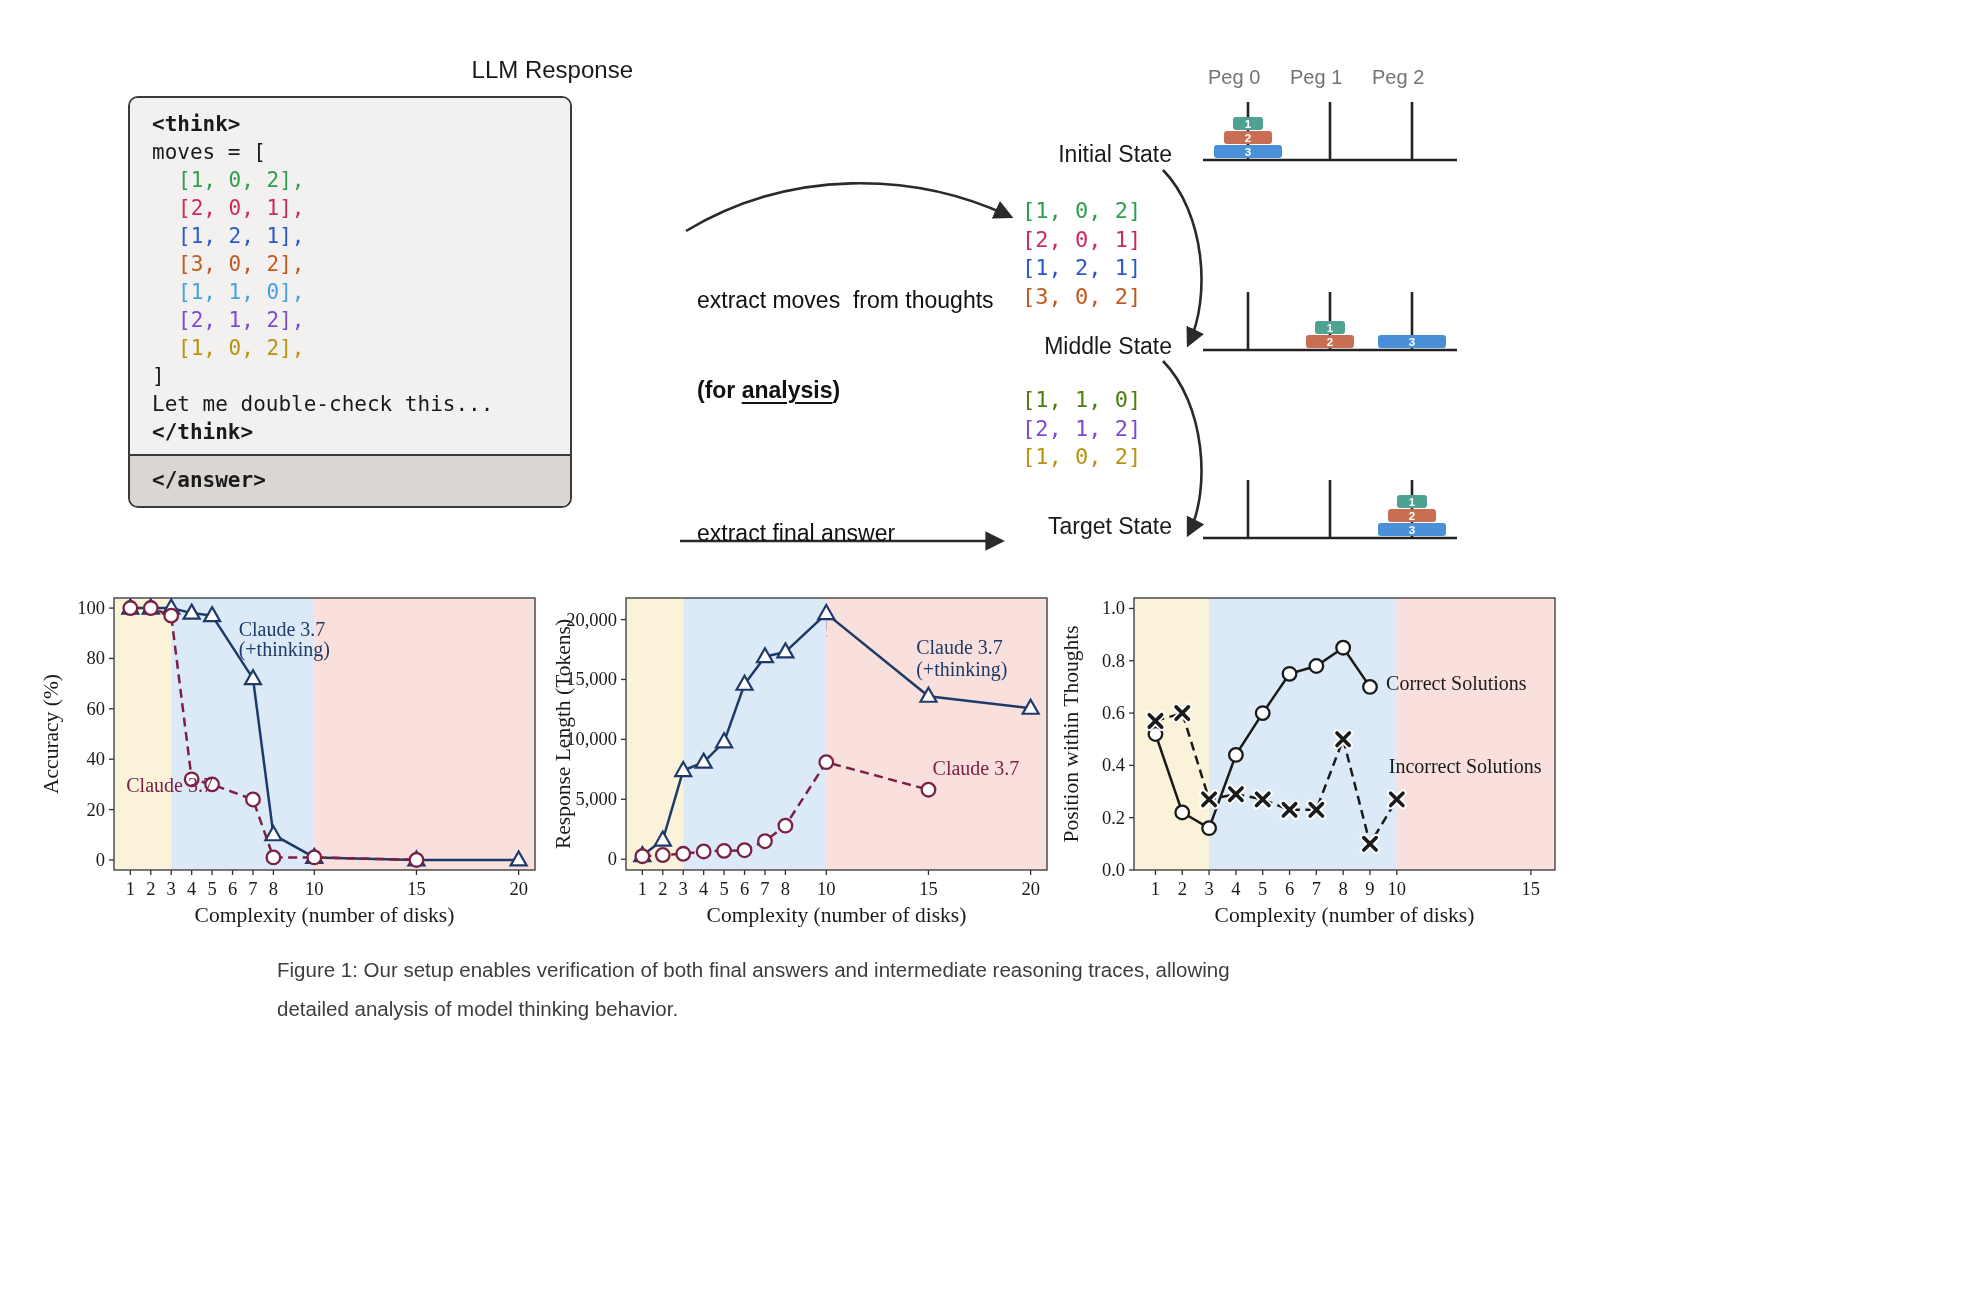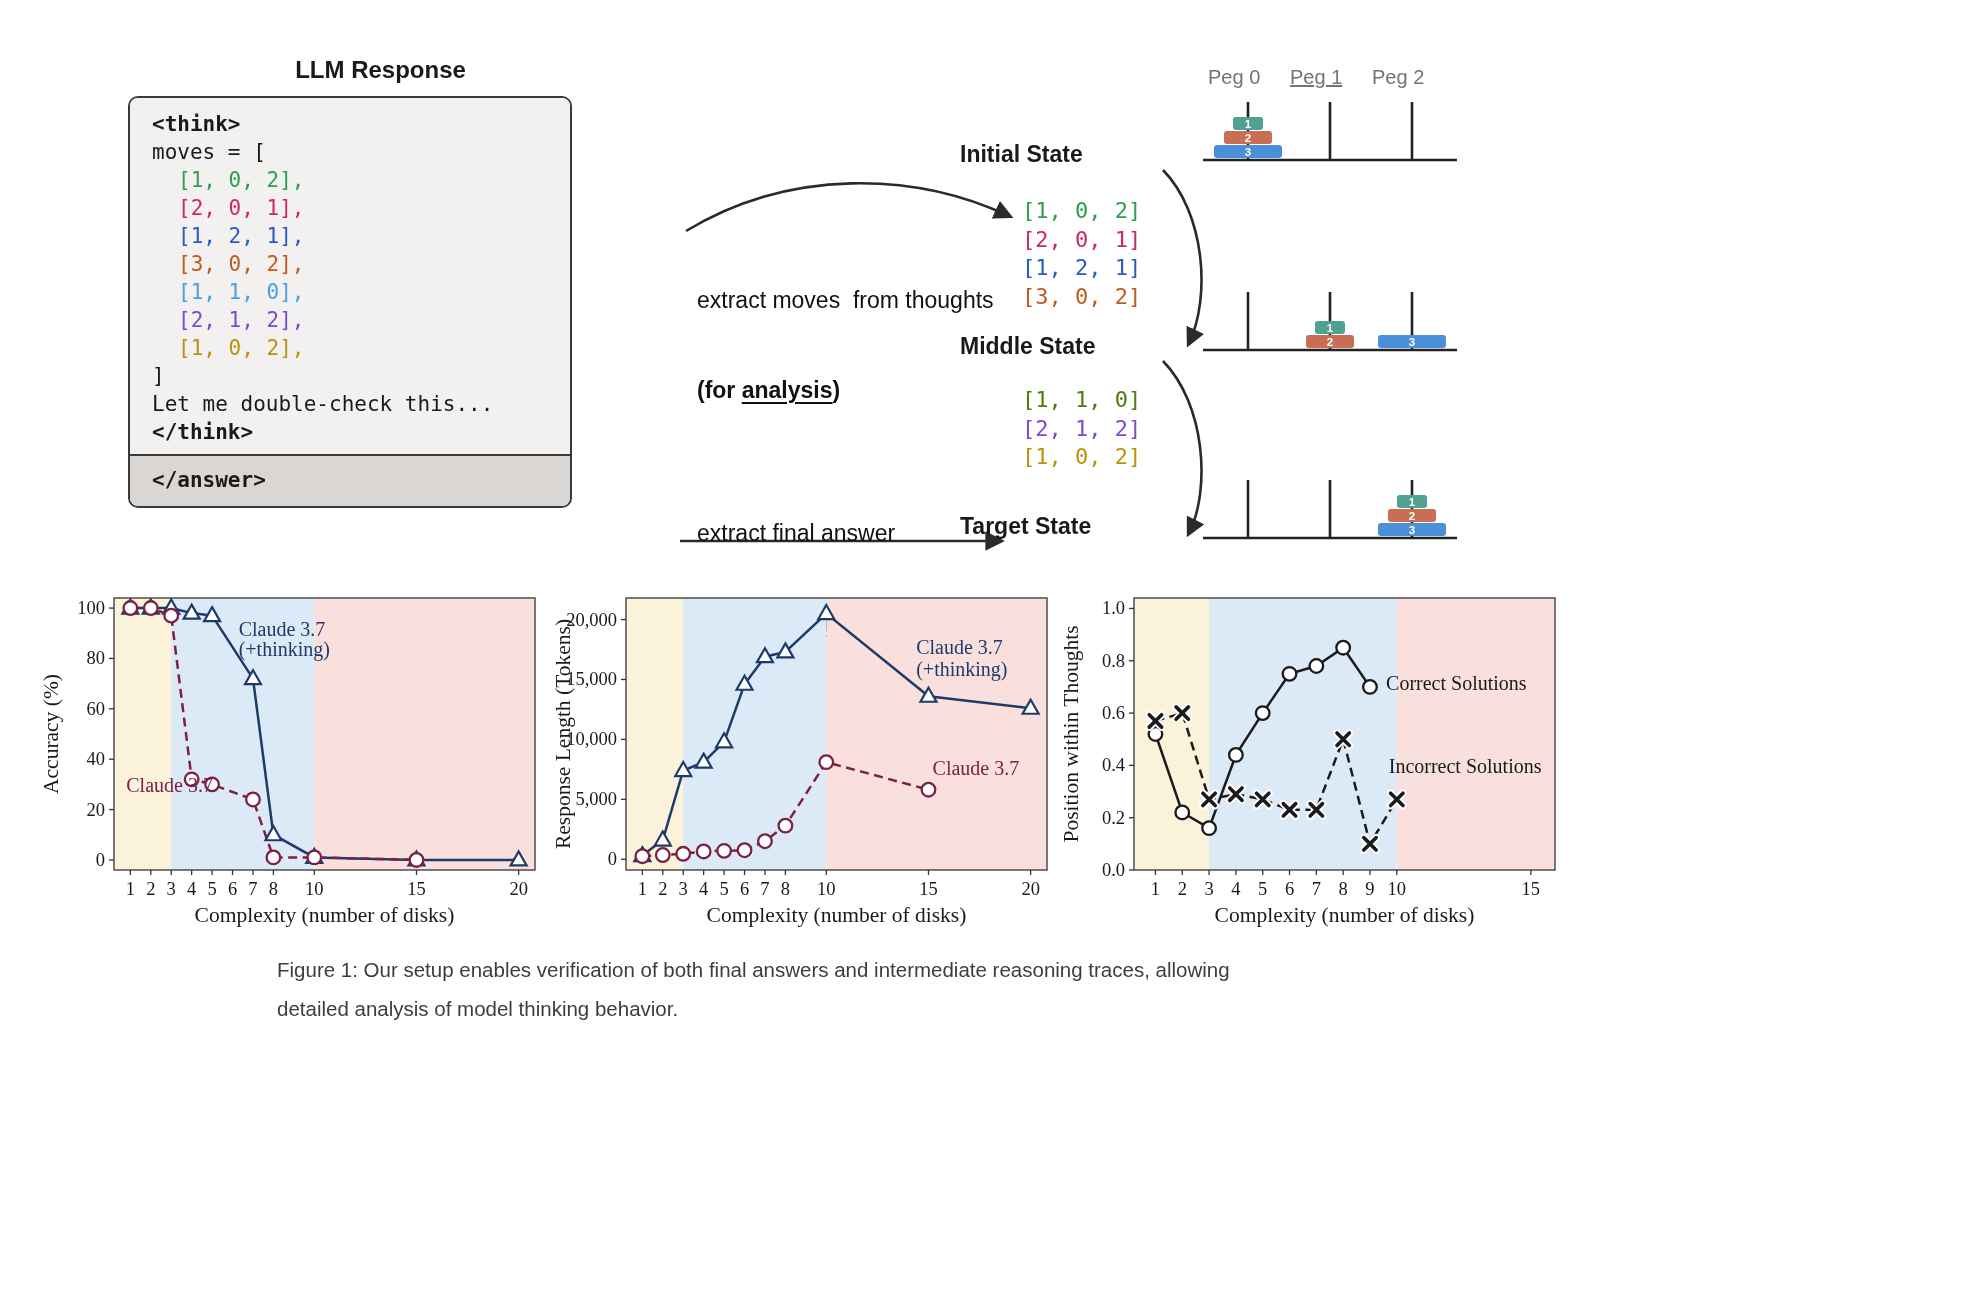--- a/index.html
+++ b/index.html
@@ -2,39 +2,39 @@
 <html><head>
 <meta charset="utf-8">
 <style>
   html,body{margin:0;padding:0;background:#fff;}
   .canvas{position:relative;width:1981px;height:1309px;background:#ffffff;overflow:hidden;
           font-family:"Liberation Sans","DejaVu Sans",sans-serif;color:#111;}
   .abs{position:absolute;}
   .b{font-weight:bold;}
 
   
-  .llm-title{position:absolute;left:128px;top:56px;width:505px;text-align:center;
-             font-size:24px;font-weight:bold;color:#1a1a1a;}
+  .llm-title{position:absolute;left:128px;top:56px;width:505px;text-align:right;
+             font-size:24px;font-weight:normal;color:#1a1a1a;}
   .llm-box{position:absolute;left:128px;top:96px;width:444px;border:2.5px solid #3a3a3a;
            border-radius:10px;overflow:hidden;box-sizing:border-box;background:#f3f1ef;}
   .think-sec{padding:12px 14px 8px 22px;background:#f3f1ef;}
   .answer-sec{padding:10px 14px 12px 22px;background:#d9d6d3;border-top:2.5px solid #3a3a3a;}
   .cl{font-family:"DejaVu Sans Mono","Liberation Mono",monospace;font-size:21px;line-height:28px;
       white-space:pre;color:#1a1a1a;}
   .move-line{padding-left:26px;}
 
   
   .extract-label{position:absolute;font-size:23px;color:#111;white-space:pre;}
   .extract-label .l2{margin-top:9px;font-weight:bold;}
   .ul{text-decoration:underline;text-decoration-thickness:2px;text-underline-offset:4px;}
 
   
   .peg-label{position:absolute;top:66px;width:80px;text-align:left;font-size:20px;color:#737373;}
-  .state-label{position:absolute;left:960px;width:212px;font-size:23px;
-               font-weight:700;color:#1a1a1a;}
+  .state-label{position:absolute;left:960px;width:212px;text-align:right;font-size:23px;
+               font-weight:400;color:#1a1a1a;}
   .moves-right{position:absolute;left:1022px;font-family:"DejaVu Sans Mono","Liberation Mono",monospace;
                font-size:22px;line-height:28.5px;white-space:pre;}
 
   
   svg.chart{position:absolute;top:582px;}
   svg.chart text.tick{font-family:"Liberation Serif","DejaVu Serif",serif;font-size:18.5px;fill:#1a1a1a;}
   svg.chart text.axlab{font-family:"Liberation Serif","DejaVu Serif",serif;font-size:21.5px;fill:#1a1a1a;}
   svg.chart text.ann{font-family:"Liberation Serif","DejaVu Serif",serif;font-size:20px;}
   .disk-num{font-family:"Liberation Sans","DejaVu Sans",sans-serif;font-size:11.5px;font-weight:bold;fill:#fff;}
   .hanoi-peg-line{stroke:#222;stroke-width:2.6;}
@@ -88,21 +88,21 @@
     <div>extract moves  from thoughts</div>
     <div class="l2"><span>(for </span><span class="ul">analysis</span><span>)</span></div>
   </div>
 
   <div class="extract-label" style="left:697px;top:466px;">
     <div>extract final answer</div>
     <div class="l2"><span>(for </span><span class="ul">measuring accuracy</span><span>)</span></div>
   </div>
 
   <div class="peg-label" style="left:1208px;">Peg 0</div>
-  <div class="peg-label" style="left:1290px;text-decoration:underline;">Peg 1</div>
+  <div class="peg-label" style="left:1290px;">Peg 1</div>
   <div class="peg-label" style="left:1372px;">Peg 2</div>
 
   <div class="state-label" style="top:141px;">Initial State</div>
   <div class="state-label" style="top:333px;">Middle State</div>
   <div class="state-label" style="top:513px;">Target State</div>
 
   <div class="moves-right" style="top:197px;" id="moves-right-1"><div style="color: rgb(46, 158, 79);">[1, 0, 2]</div><div style="color: rgb(204, 42, 94);">[2, 0, 1]</div><div style="color: rgb(43, 89, 201);">[1, 2, 1]</div><div style="color: rgb(192, 90, 32);">[3, 0, 2]</div></div>
   <div class="moves-right" style="top:386px;" id="moves-right-2"><div style="color: #4d7c0f;">[1, 1, 0]</div><div style="color: rgb(126, 73, 209);">[2, 1, 2]</div><div style="color: rgb(184, 147, 15);">[1, 0, 2]</div></div>
 
   <svg id="hanoi-svg" class="abs" style="left:1195px;top:55px;" width="285" height="500" viewBox="0 0 285 500">

